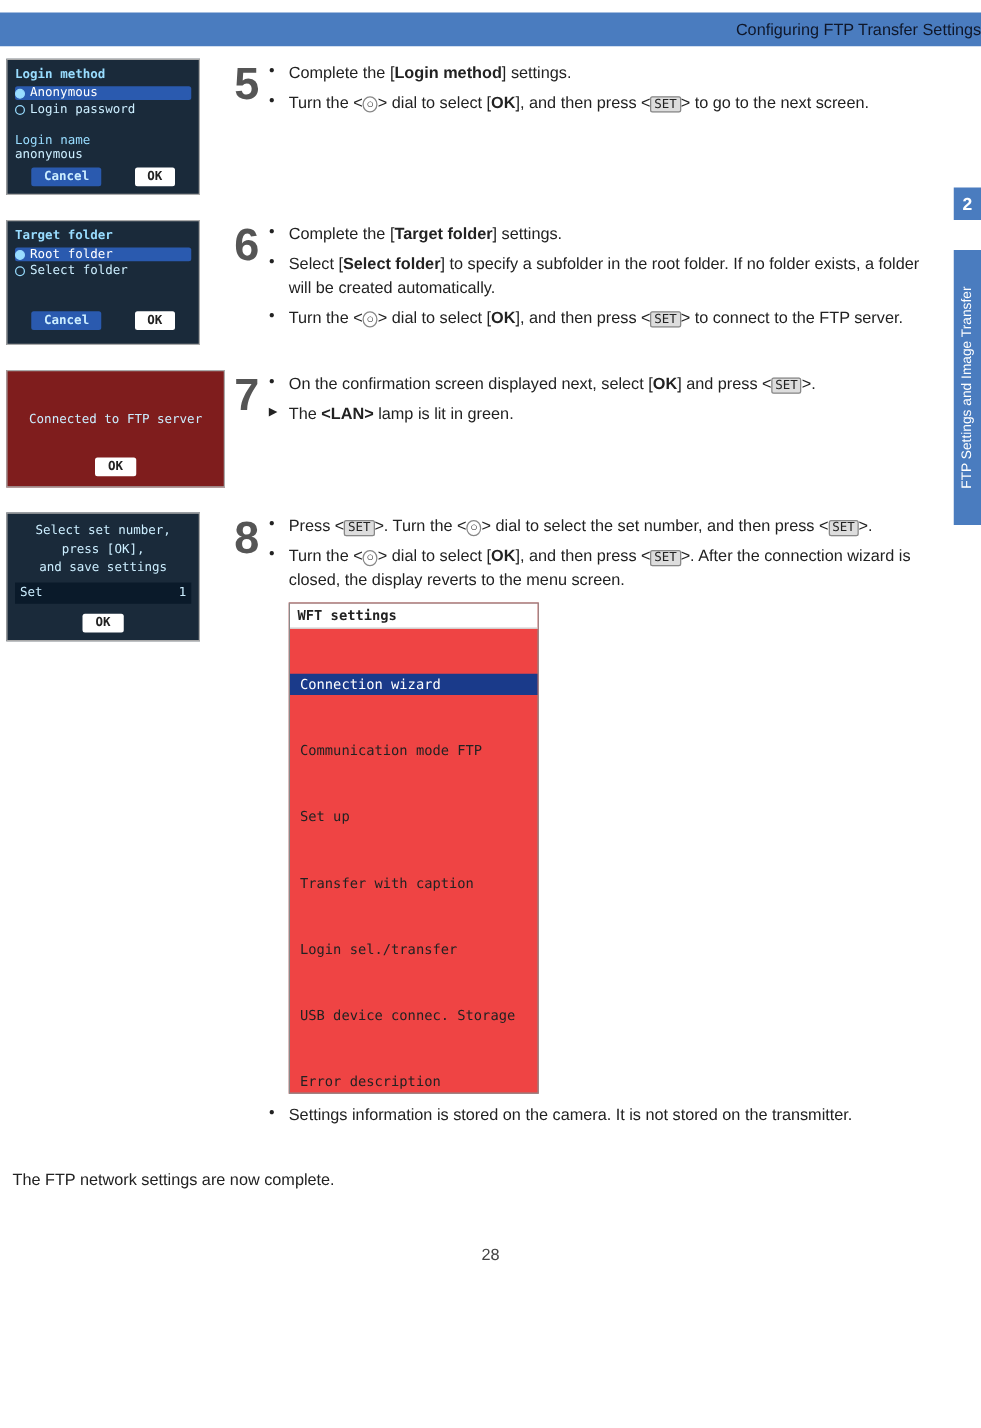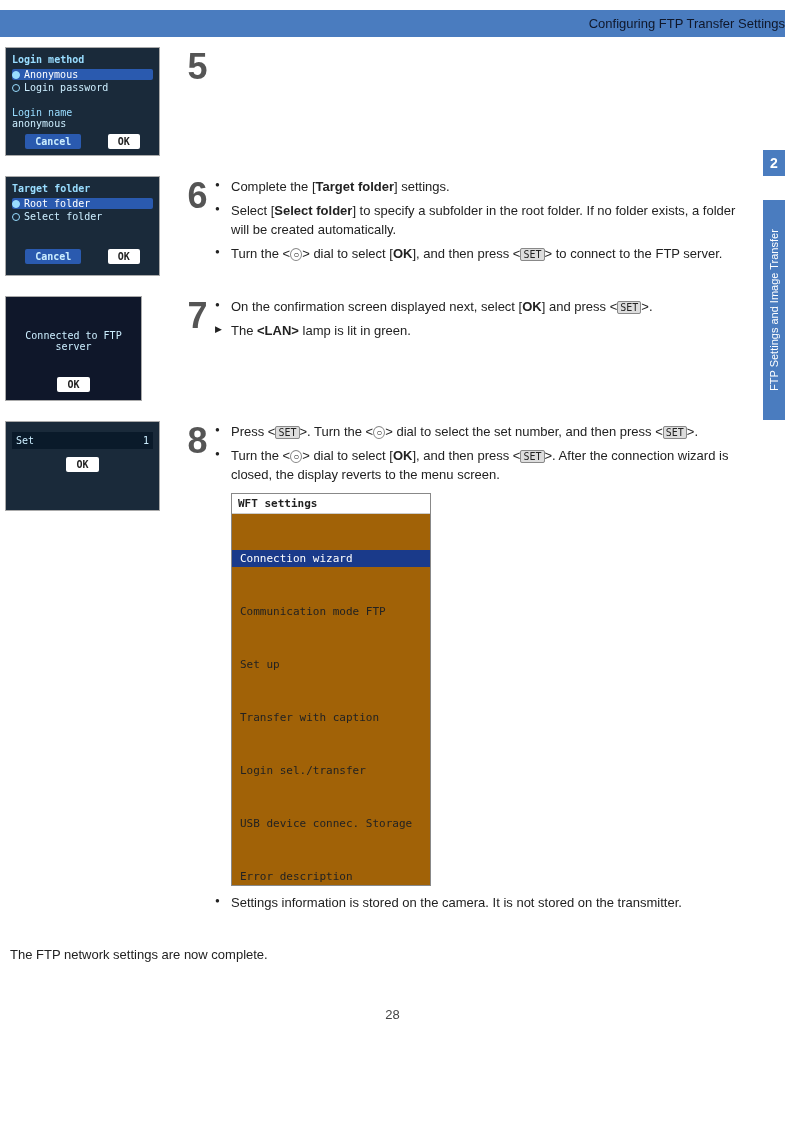--- a/index.html
+++ b/index.html
@@ -195,21 +195,21 @@
       font-size: 9px;
       line-height: 1.6;
       color: #222;
     }
 
     .bold { font-weight: bold; }
 
     
     .wft-menu {
       border: 1px solid #888;
-      background: #a16207;
+      background: #ef4444;
       width: 200px;
       margin: 8px 0 8px 16px;
       font-family: monospace;
       font-size: 11px;
     }
 
     .wft-menu .wft-title {
       background: #fff;
       padding: 3px 6px;
       font-weight: bold;
@@ -238,28 +238,28 @@
     .page-number {
       text-align: center;
       padding: 10px 0;
       font-size: 13px;
       color: #444;
       margin-top: 20px;
     }
 
     
     .screen-connected {
-      background: #0f172a;
+      background: #7f1d1d;
       color: #cef;
       font-family: monospace;
       font-size: 10px;
       padding: 8px 6px;
       min-height: 90px;
       border: 1px solid #aaa;
-      width: 137px;
+      width: 175px;
     }
 
     
     .screen-set {
       background: #1a2a3a;
       color: #cef;
       font-family: monospace;
       font-size: 10px;
       padding: 6px;
       min-height: 90px;
@@ -302,20 +302,26 @@
           <span>anonymous</span>
         </div>
         <div class="screen-btn-row">
           <div class="screen-btn">Cancel</div>
           <div class="screen-btn selected">OK</div>
         </div>
       </div>
     </div>
     <div class="step-number-col">
       <span class="step-number">5</span>
+    </div>
+    <div class="step-content">
+      <ul class="bullet-list">
+        <li>Complete the [<span class="bold">Login method</span>] settings.</li>
+        <li>Turn the &lt;<span style="border:1px solid #888;border-radius:50%;padding:0 2px;font-size:10px;">○</span>&gt; dial to select [<span class="bold">OK</span>], and then press &lt;<span style="background:#ddd;border:1px solid #888;border-radius:2px;padding:0 2px;font-size:10px;font-family:monospace;">SET</span>&gt; to go to the next screen.</li>
+      </ul>
     </div>
   </div>
 
   <div class="step-row">
     <div class="screenshot-box">
       <div class="screen-img">
         <div class="screen-title">Target folder</div>
         <div class="screen-row selected">
           <div class="radio-dot filled"></div>
           <span>Root folder</span>
@@ -361,20 +367,24 @@
       <ul class="bullet-list">
         <li>On the confirmation screen displayed next, select [<span class="bold">OK</span>] and press &lt;<span style="background:#ddd;border:1px solid #888;border-radius:2px;padding:0 2px;font-size:10px;font-family:monospace;">SET</span>&gt;.</li>
         <li class="arrow">The <span class="bold">&lt;LAN&gt;</span> lamp is lit in green.</li>
       </ul>
     </div>
   </div>
 
   <div class="step-row">
     <div class="screenshot-box">
       <div class="screen-set">
+        <div style="color:#cef; font-size:10px; text-align:center; line-height:1.5;">
+          <span>Select set number, press [OK],</span><br>
+          <span>and save settings</span>
+        </div>
         <div style="display:flex; justify-content:space-between; padding:3px 4px; margin-top:4px; background:#0a1a2a;">
           <span style="color:#cef; font-size:10px;">Set</span>
           <span style="color:#cef; font-size:10px;">1</span>
         </div>
         <div class="screen-btn-row" style="margin-top:8px;">
           <div class="screen-btn selected">OK</div>
         </div>
       </div>
     </div>
     <div class="step-number-col">

